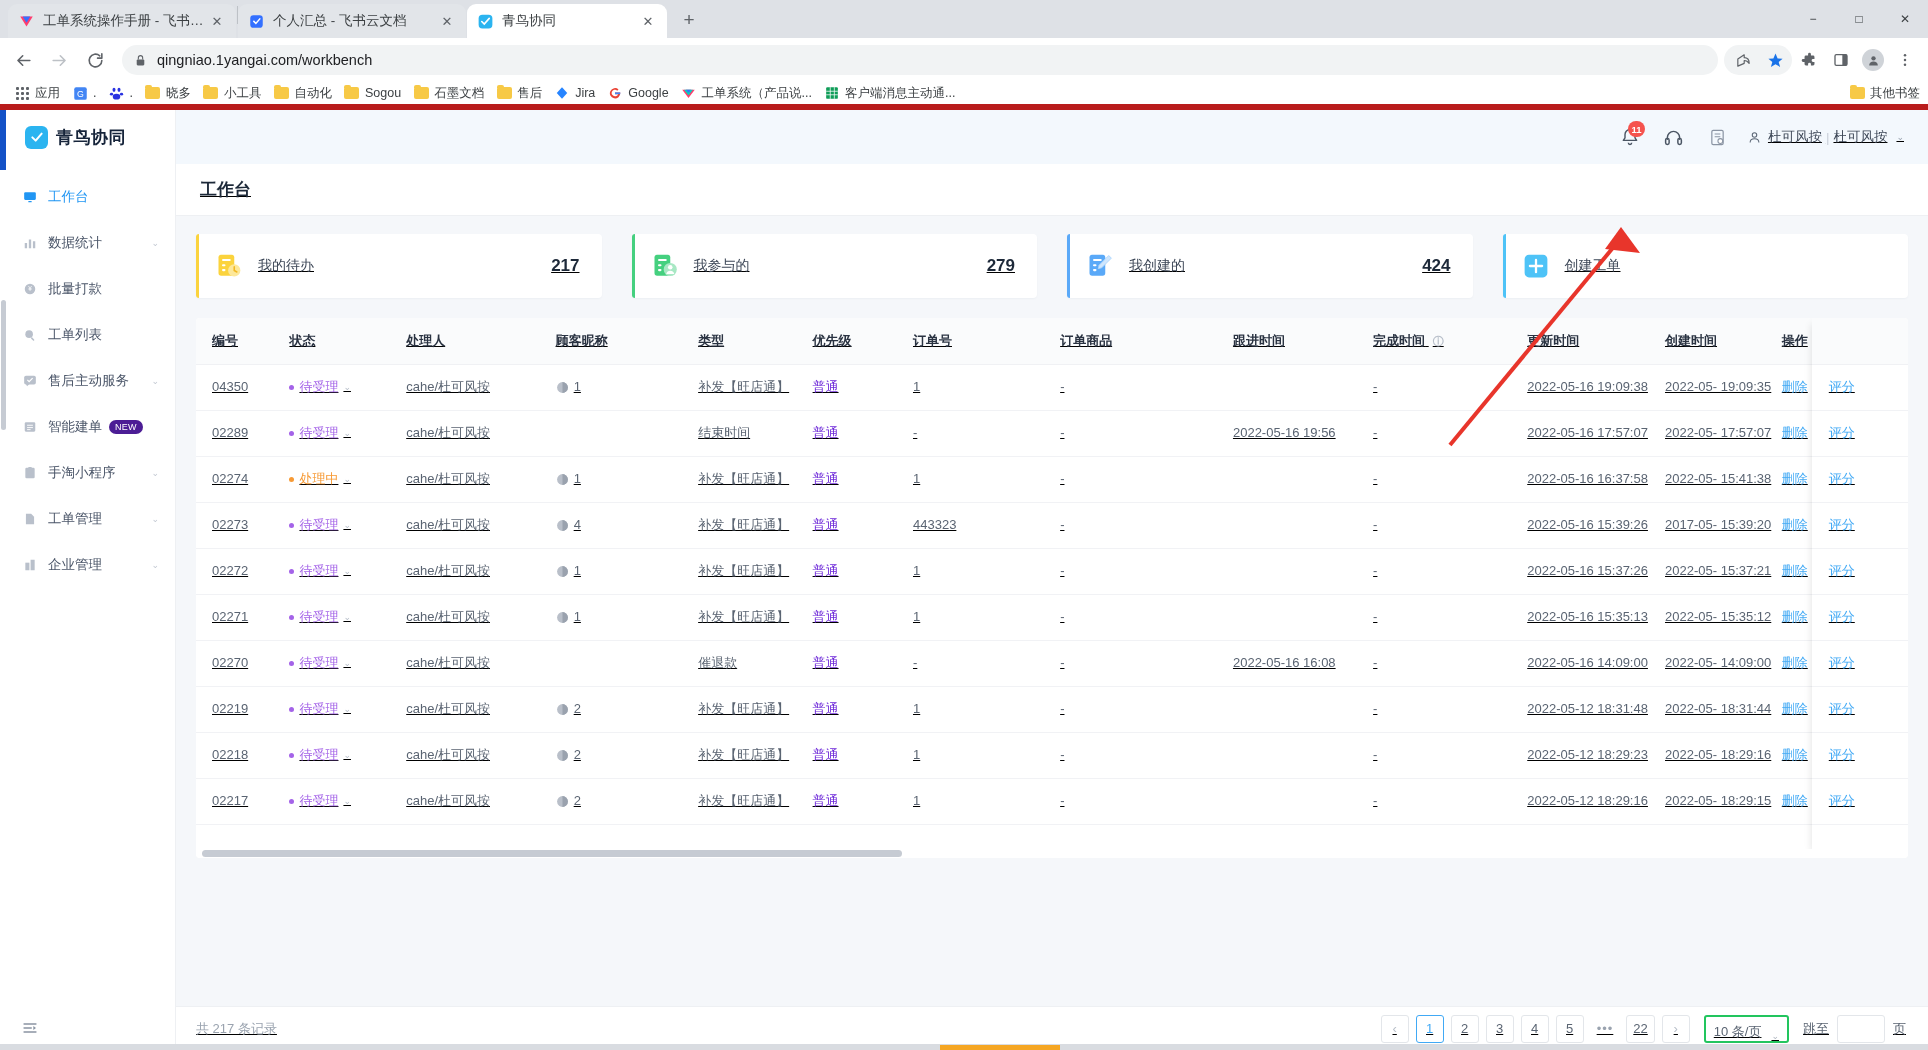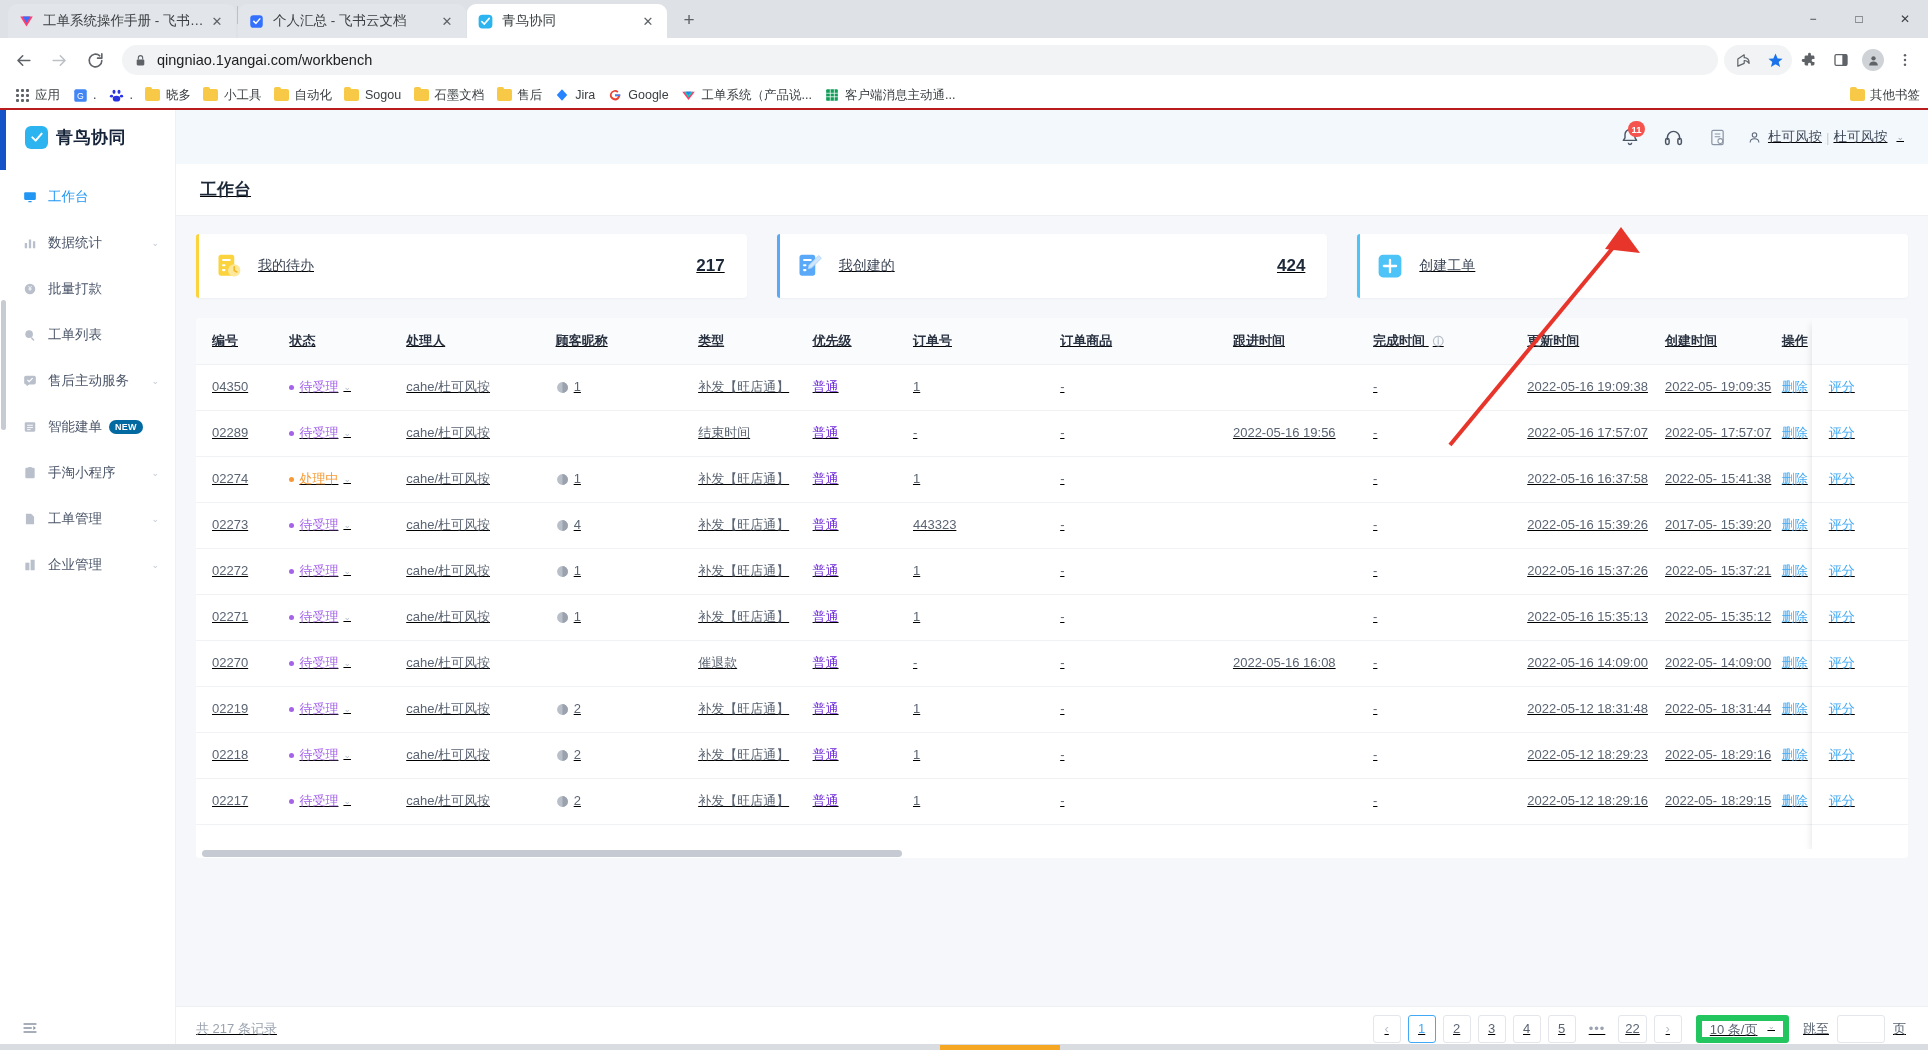--- a/index.html
+++ b/index.html
@@ -48,21 +48,21 @@
   .omnibox .lock { margin-right: 10px; color:#5f6368; display:flex;}
   .url { font-size: 14.5px; color: #202124; }
   .tb-icons { display:flex; align-items:center; }
   .tb-icon { width:30px; height:30px; display:flex; align-items:center; justify-content:center; color:#5f6368; margin-left:2px;}
   .tb-pill { display:flex; align-items:center; background:#f1f3f4; border-radius:15px; height:30px; padding:0 2px;}
   .avatar-circle { width:22px;height:22px;border-radius:50%;background:#cfd3d8;display:flex;align-items:center;justify-content:center;}
 
   .bookmarks {
     height: 28px; background: #fff; display: flex; align-items: center;
     padding: 0 8px; flex: 0 0 28px; font-size: 12.5px; color:#3c4043;
-    border-bottom: 2px solid #b91c1c; position:relative;
+    border-bottom: 6px solid #b91c1c; position:relative;
   }
   .bm { display:flex; align-items:center; padding: 0 6px; height: 24px; white-space:nowrap; }
   .bm-ico { width:16px; height:16px; margin-right:5px; flex:0 0 16px; display:flex;align-items:center;justify-content:center;}
   .bm-label { font-size:12.5px; }
   .folder-ico { width:15px;height:12px;background:#f7c946;border-radius:2px; position:relative;}
   .folder-ico:before{content:"";position:absolute;top:-2px;left:0;width:7px;height:3px;background:#f7c946;border-radius:2px 2px 0 0;}
   .bm-right { position:absolute; right:8px; display:flex; align-items:center;}
   .apps-grid { display:grid; grid-template-columns:repeat(3,3px); grid-template-rows:repeat(3,3px); gap:2px;}
   .apps-grid i { width:3px;height:3px;background:#5f6368;display:block;border-radius:1px;}
 
@@ -84,21 +84,21 @@
   .menu-item {
     height: 46px; display:flex; align-items:center; padding: 0 16px 0 22px;
     font-size: 13.5px; color:#4a5568; position:relative;
   }
   .menu-item.active { color:#2196f3; }
   .mi-ico { width: 15px; height:15px; flex:0 0 15px; margin-right: 11px; display:flex;align-items:center;justify-content:center;color:#b9c0cb;}
   .menu-item.active .mi-ico { color:#2196f3; }
   .mi-label { flex:1 1 auto; white-space:nowrap; }
   .mi-caret { color:#c2c8d2; font-size: 9px; }
   .badge-new {
-    background:#0369a1; color:#fff; font-size:9px; font-weight:bold; border-radius:9px;
+    background:#4c1d95; color:#fff; font-size:9px; font-weight:normal; border-radius:9px;
     padding: 2px 6px; margin-left: 7px; letter-spacing:0.3px;
   }
   .sidebar-footer { margin-top:auto; height:42px; display:flex; align-items:center; padding-left:22px; }
   .collapse-ico { color:#8a94a3; font-size:15px; }
 
   
   .main { flex: 1 1 auto; display:flex; flex-direction:column; min-width:0; background:#f5f7fa;text-decoration:underline;}
   .topbar { height: 54px; background:#f3f8fd; display:flex; align-items:center; justify-content:flex-end; padding-right: 24px; flex:0 0 54px;}
   .tb2-icon { width: 34px; height:34px; display:flex; align-items:center; justify-content:center; color:#5b6675; position:relative; margin-left: 10px;}
   .notif-badge {
@@ -190,21 +190,21 @@
   .pages { display:flex; align-items:center; }
   .pg {
     min-width: 28px; height: 28px; border:1px solid #e3e6ea; border-radius:3px; margin-left:7px;
     display:flex; align-items:center; justify-content:center; font-size:13px; color:#5a6472; background:#fff;
     padding: 0 6px;
   }
   .pg.active { border-color:#41a9f5; color:#41a9f5; }
   .pg.nav { color:#b8bfc9; }
   .pg.dots { border:none; letter-spacing:1px; color:#9aa3af;}
   .sizer {
-    height:28px; border:6px solid #22c55e; border-radius:3px; margin-left:14px; display:flex; align-items:flex-start;
+    height:28px; border:2px solid #22c55e; border-radius:3px; margin-left:14px; display:flex; align-items:flex-end;
     padding: 0 8px; font-size:13px; color:#5a6472;
   }
   .sizer-caret { margin-left:10px; color:#b0b7c1; font-size:9px;}
   .jump { font-size:13px; color:#5a6472; margin-left:14px; }
   .jump-input { width:48px; height:28px; border:1px solid #e3e6ea; border-radius:3px; margin-left:8px; background:#fff;}
   .jump-unit { font-size:13px; color:#5a6472; margin-left:8px; }
   .left-edge-bar { position:absolute; left:0; top:0; width:6px; height:60px; background:#1452c7;}
   .left-scroll { position:absolute; left:1px; top:190px; width:5px; height:130px; background:#c6cbd3; border-radius:4px;}
 
   
@@ -622,20 +622,35 @@
                     <rect x="4" y="3" width="18" height="24" rx="3" fill="#fbd33d"></rect>
                     <rect x="8" y="8" width="10" height="2.4" rx="1.2" fill="#fff"></rect>
                     <rect x="8" y="14" width="4" height="2.4" rx="1.2" fill="#fff"></rect>
                     <rect x="8" y="19.5" width="4" height="2.4" rx="1.2" fill="#fff"></rect>
                     <circle cx="22" cy="21" r="7" fill="#fde89a"></circle>
                     <path d="M22 17v4.2l3 1.6" stroke="#f2b823" stroke-width="1.8" fill="none" stroke-linecap="round"></path>
                   </svg>
               </span>
               <span class="card-label">我的待办</span>
               <span class="card-value">217</span>
+            </div>
+            <div class="card c2">
+              <span class="card-ico">
+                <svg width="28" height="28" viewBox="0 0 32 32">
+                    <rect x="4" y="3" width="18" height="24" rx="3" fill="#45d07f"></rect>
+                    <rect x="8" y="8" width="10" height="2.4" rx="1.2" fill="#fff"></rect>
+                    <rect x="8" y="14" width="4" height="2.4" rx="1.2" fill="#fff"></rect>
+                    <rect x="8" y="19.5" width="4" height="2.4" rx="1.2" fill="#fff"></rect>
+                    <circle cx="22" cy="20" r="7.5" fill="#a8e8c4"></circle>
+                    <circle cx="22" cy="17.5" r="2.6" fill="#fff"></circle>
+                    <path d="M17.4 25c.6-2.4 2.4-3.6 4.6-3.6s4 1.2 4.6 3.6z" fill="#fff"></path>
+                  </svg>
+              </span>
+              <span class="card-label">我参与的</span>
+              <span class="card-value">279</span>
             </div>
             <div class="card c3">
               <span class="card-ico">
                 <svg width="28" height="28" viewBox="0 0 32 32">
                     <rect x="4" y="3" width="18" height="24" rx="3" fill="#5aa9f8"></rect>
                     <rect x="8" y="8" width="10" height="2.4" rx="1.2" fill="#fff"></rect>
                     <rect x="8" y="14" width="4" height="2.4" rx="1.2" fill="#fff"></rect>
                     <rect x="8" y="19.5" width="4" height="2.4" rx="1.2" fill="#fff"></rect>
                     <path d="M26 4l3 3-11 11-4 1 1-4z" fill="#cfe6fd" stroke="#a9d3fb" stroke-width="1"></path>
                   </svg>

